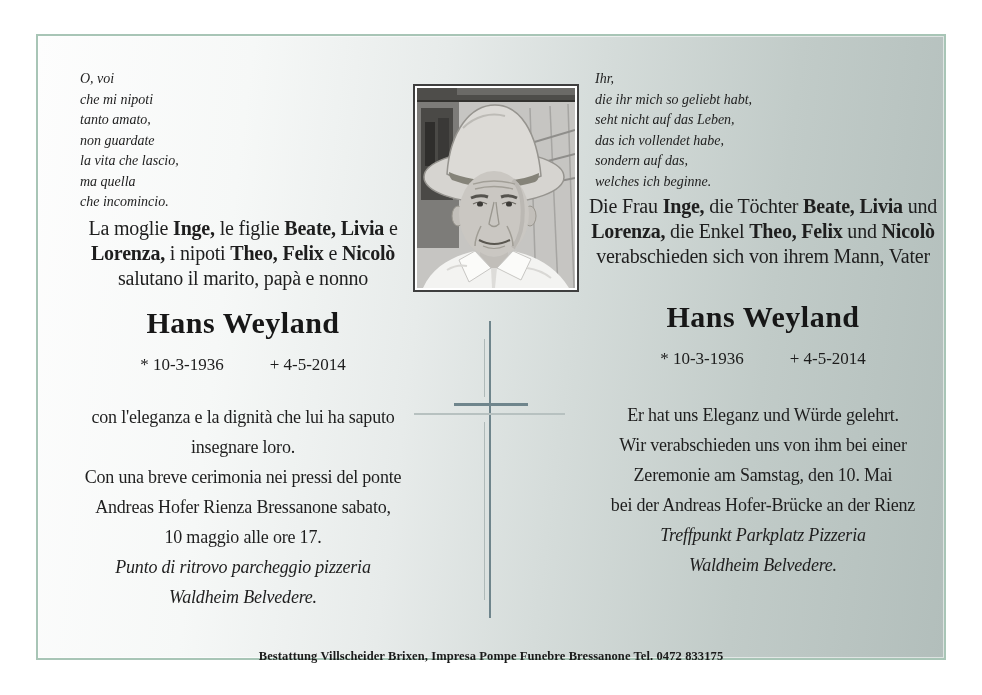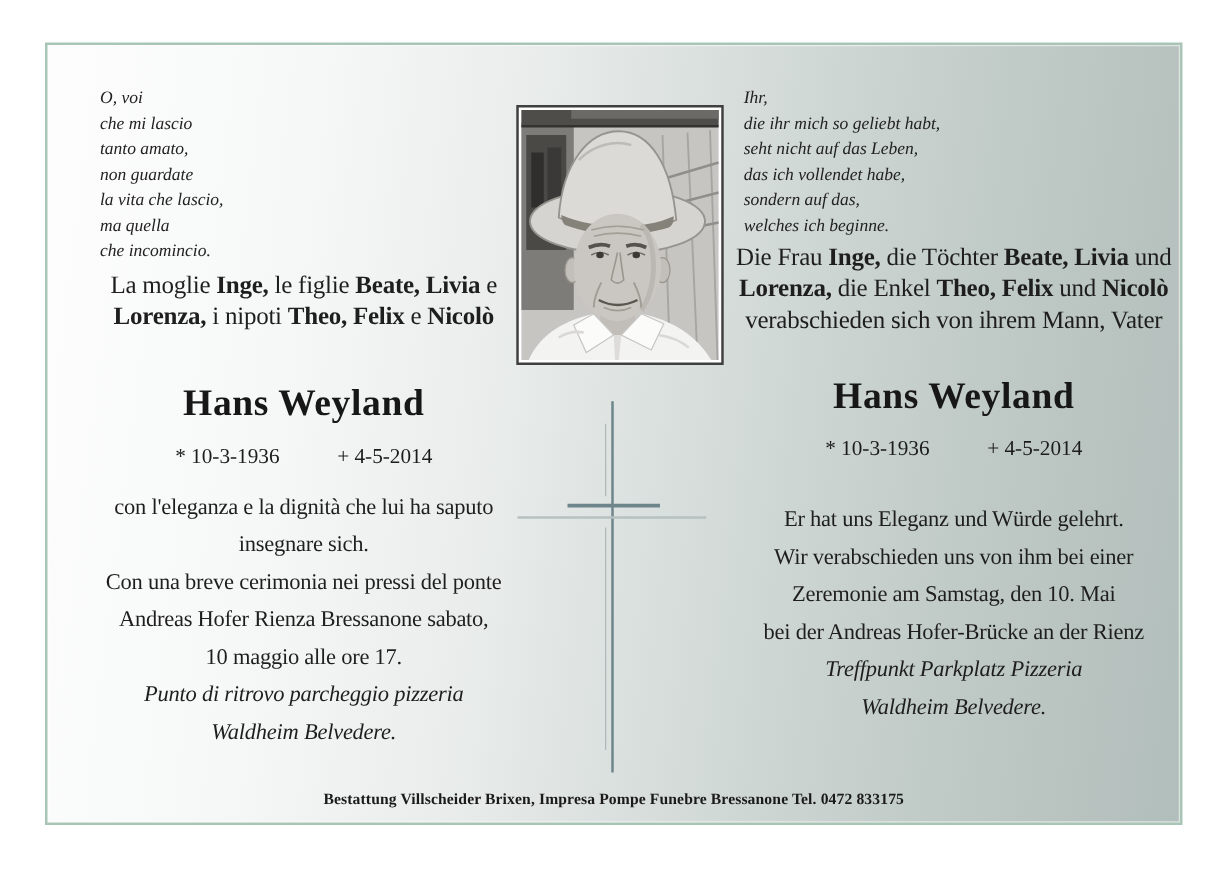--- a/index.html
+++ b/index.html
@@ -16,21 +16,21 @@
   }
   .poem{position:absolute;font-style:italic;font-size:14px;line-height:20.5px;text-align:left;color:#222;}
   .family{position:absolute;width:380px;text-align:center;font-size:20px;line-height:25px;letter-spacing:-0.2px;}
   .family .b{font-weight:bold;}
   .name{position:absolute;width:380px;text-align:center;font-weight:bold;font-size:30px;letter-spacing:0.5px;color:#171717;}
   .dates{position:absolute;width:380px;display:flex;justify-content:center;gap:46px;font-size:17px;color:#1c1c1c;}
   .body-block{position:absolute;width:400px;text-align:center;font-size:18px;line-height:30px;letter-spacing:-0.2px;}
   .body-block .i{font-style:italic;}
   .line{white-space:nowrap;}
   .footer{
-    position:absolute;left:0;top:596px;width:100%;text-align:center;
+    position:absolute;left:0;top:613px;width:100%;text-align:center;
     font-size:12.5px;font-weight:bold;letter-spacing:0.1px;color:#1a1a1a;
   }
   
   .photo-frame{
     position:absolute;left:375px;top:48px;width:158px;height:200px;
     background:#ffffff;border:2px solid #3f3f3f;padding:2px;
   }
   .photo-frame svg{display:block;}
   
   .cross span{position:absolute;display:block;}
@@ -40,39 +40,40 @@
   .cross .h-dark{left:416px;top:367px;width:74px;height:3px;background:#6f858c;}
   .cross .h-light{left:376px;top:377px;width:151px;height:2px;background:#b7c1c0;}
 </style>
 </head>
 <body>
 
 <div class="card">
 
   <div class="poem" style="left:42px;top:33px;">
       <div class="line">O, voi</div>
-      <div class="line">che mi lascio</div>
+      <div class="line">che mi nipoti</div>
       <div class="line">tanto amato,</div>
       <div class="line">non guardate</div>
       <div class="line">la vita che lascio,</div>
       <div class="line">ma quella</div>
       <div class="line">che incomincio.</div>
     </div>
   <div class="family" style="left:15px;top:180px;">
       <div class="line"><span>La moglie </span><span class="b">Inge,</span><span> le figlie </span><span class="b">Beate, Livia</span><span> e</span></div>
       <div class="line"><span class="b">Lorenza,</span><span> i nipoti </span><span class="b">Theo, Felix</span><span> e </span><span class="b">Nicolò</span></div>
+      <div class="line"><span>salutano il marito, papà e nonno</span></div>
     </div>
   <div class="name" style="left:15px;top:270px;">Hans Weyland</div>
   <div class="dates" style="left:15px;top:319px;">
     <span>* 10-3-1936</span>
     <span>+ 4-5-2014</span>
   </div>
-  <div class="body-block" style="left:5px;top:354px;">
+  <div class="body-block" style="left:5px;top:366px;">
       <div class="line">con l'eleganza e la dignità che lui ha saputo</div>
-      <div class="line">insegnare sich.</div>
+      <div class="line">insegnare loro.</div>
       <div class="line">Con una breve cerimonia nei pressi del ponte</div>
       <div class="line">Andreas Hofer Rienza Bressanone sabato,</div>
       <div class="line">10 maggio alle ore 17.</div>
       <div class="line i">Punto di ritrovo parcheggio pizzeria</div>
       <div class="line i">Waldheim Belvedere.</div>
     </div>
 
   <div class="photo-frame" title="Black-and-white portrait of a smiling elderly man wearing a straw hat and white open-collar shirt">
     <svg viewBox="0 0 158 200" width="158" height="200">
 

